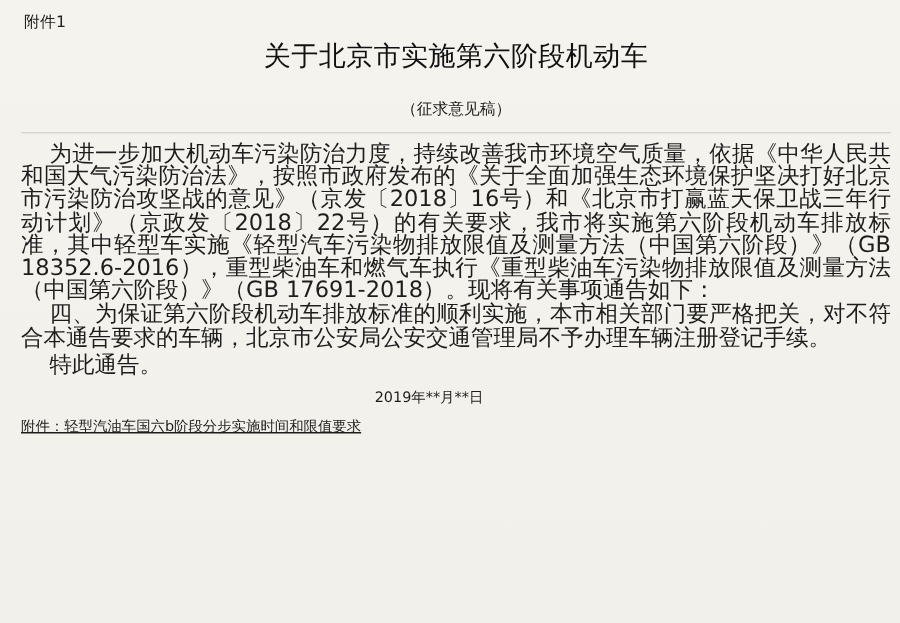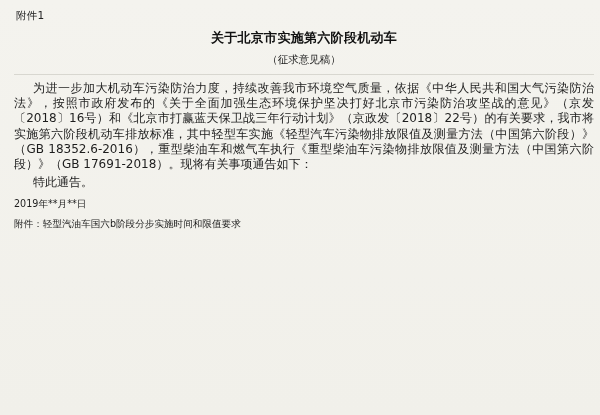--- a/index.html
+++ b/index.html
@@ -27,86 +27,88 @@
     line-height: 14px;
     color: #222;
     margin: 0 0 6px 2px;
     letter-spacing: 0.2px;
   }
   .title-block {
     text-align: center;
     margin-top: 2px;
   }
   .title-line {
-    font-size: 13px;
-    font-weight: bold;
+    font-size: 18px;
+    font-weight: normal;
     line-height: 19px;
     color: #111;
     letter-spacing: 0.3px;
   }
   .subtitle {
     text-align: center;
     font-size: 10.5px;
     line-height: 16px;
-    margin-top: 4px;
+    margin-top: 18px;
     color: #1b1b1b;
   }
   .divider {
     height: 1px;
     background: #d8d7d0;
     margin: 7px 0 6px 0;
     border: 0;
   }
   .body-text {
-    font-size: 12px;
+    font-size: 15px;
     line-height: 15.2px;
     text-align: justify;
     text-justify: inter-ideograph;
     color: #1d1d1d;
     margin: 0;
   }
   .para {
     margin: 0 0 1px 0;
     text-indent: 19px;
   }
   .tail {
     margin-top: 4px;
     font-family: Liberation Mono, monospace;
   }
   .sign-row {
     margin-top: 7px;
-    text-align: left;
+    text-align: center;
     font-size: 9.6px;
     color: #1d1d1d;
     padding-right: 36px;
   }
   .attach-bottom {
     margin-top: 5px;
     font-size: 9.6px;
     line-height: 15px;
     color: #1d1d1d;
+    text-decoration: underline;
   }
 </style>
 </head>
 <body>
 
 <div id="page">
 
   <div class="attach-label">附件1</div>
 
   <div class="title-block">
     <div class="title-line">关于北京市实施第六阶段机动车</div>
   </div>
 
   <div class="subtitle">（征求意见稿）</div>
 
   <hr class="divider">
 
   <div class="body-text">
     <p class="para">为进一步加大机动车污染防治力度，持续改善我市环境空气质量，依据《中华人民共和国大气污染防治法》，按照市政府发布的《关于全面加强生态环境保护坚决打好北京市污染防治攻坚战的意见》（京发〔2018〕16号）和《北京市打赢蓝天保卫战三年行动计划》（京政发〔2018〕22号）的有关要求，我市将实施第六阶段机动车排放标准，其中轻型车实施《轻型汽车污染物排放限值及测量方法（中国第六阶段）》（GB 18352.6-2016），重型柴油车和燃气车执行《重型柴油车污染物排放限值及测量方法（中国第六阶段）》（GB 17691-2018）。现将有关事项通告如下：</p>
+    <p class="para">四、为保证第六阶段机动车排放标准的顺利实施，本市相关部门要严格把关，对不符合本通告要求的车辆，北京市公安局公安交通管理局不予办理车辆注册登记手续。</p>
     <p class="para tail">特此通告。</p>
   </div>
 
   <div class="sign-row">2019年**月**日</div>
 
   <div class="attach-bottom">附件：轻型汽油车国六b阶段分步实施时间和限值要求</div>
 
 </div>
 
 </body></html>

